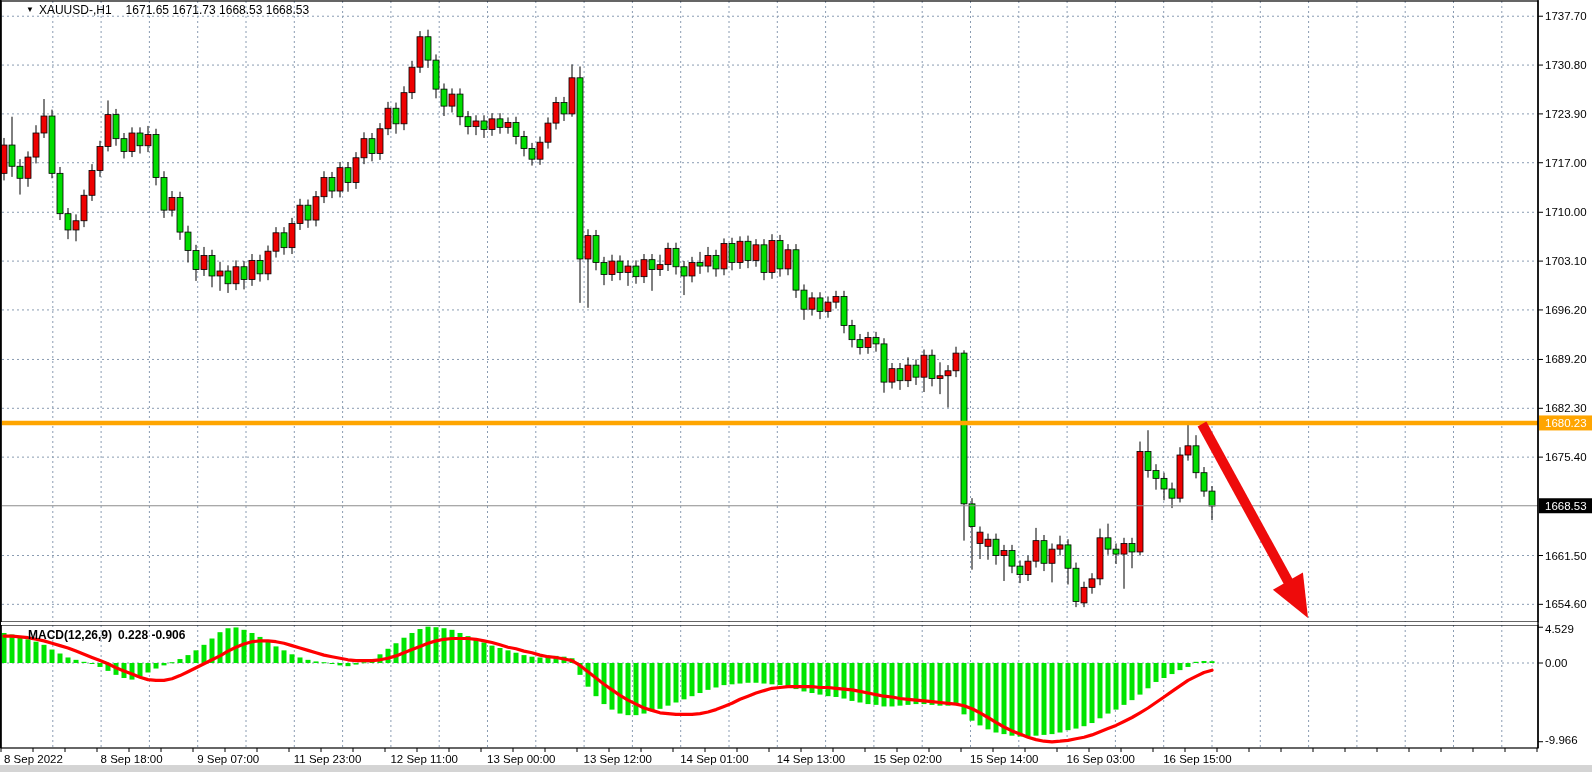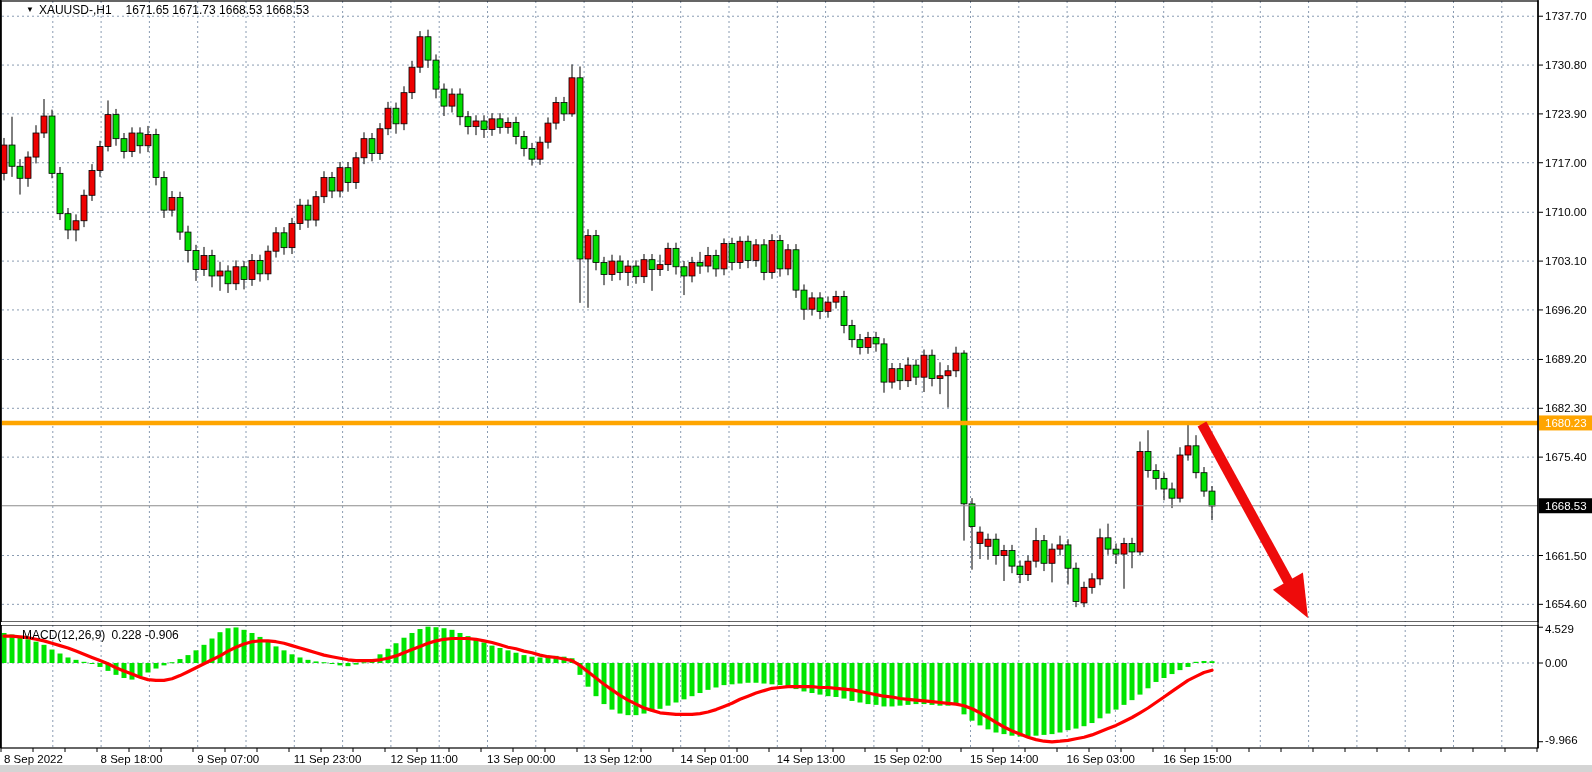--- a/index.html
+++ b/index.html
@@ -3,21 +3,21 @@
 <meta charset="utf-8">
 <style>
   html,body{margin:0;padding:0;background:#fff;}
   #stage{position:relative;width:1592px;height:772px;background:#fff;overflow:hidden;
          font-family:"Liberation Sans",sans-serif;}
   #chart-svg{position:absolute;left:0;top:0;}
   .overlay{position:absolute;color:#000;white-space:nowrap;z-index:5;margin-left:21px;}
   #title-overlay{left:5px;top:3px;font-size:12px;}
   #title-overlay .dd{font-size:8px;vertical-align:2px;margin-right:5px;}
   #title-overlay .ohlc{margin-left:14px;}
-  #macd-overlay{left:1px;top:628px;font-size:12px;}
+  #macd-overlay{left:7px;top:628px;font-size:12px;font-weight:bold;}
   #macd-overlay .vals{margin-left:6px;}
   svg text{font-family:"Liberation Sans",sans-serif;fill:#000;}
 </style>
 </head>
 <body>
 
 <div id="stage">
   <svg id="chart-svg" width="1592" height="772" viewBox="0 0 1592 772">
       <rect x="0" y="0" width="1592" height="772" fill="#ffffff"></rect>
       <line x1="52.8" y1="1" x2="52.8" y2="622" stroke="#8a9cb2" stroke-width="1" stroke-dasharray="2,3"></line>

